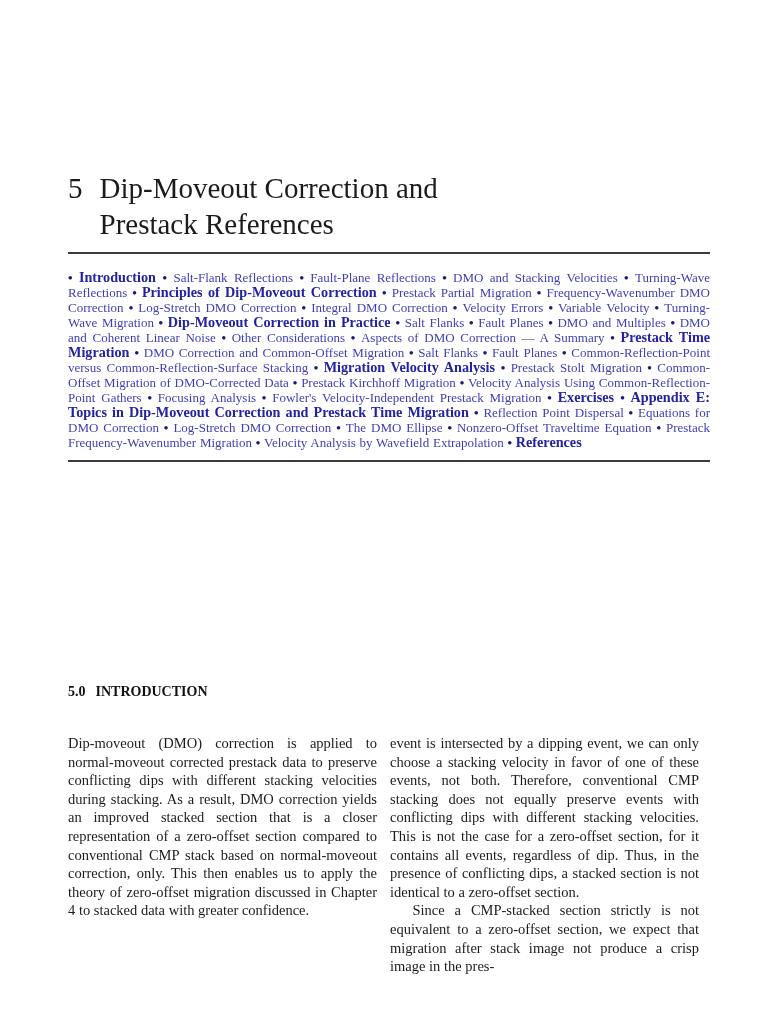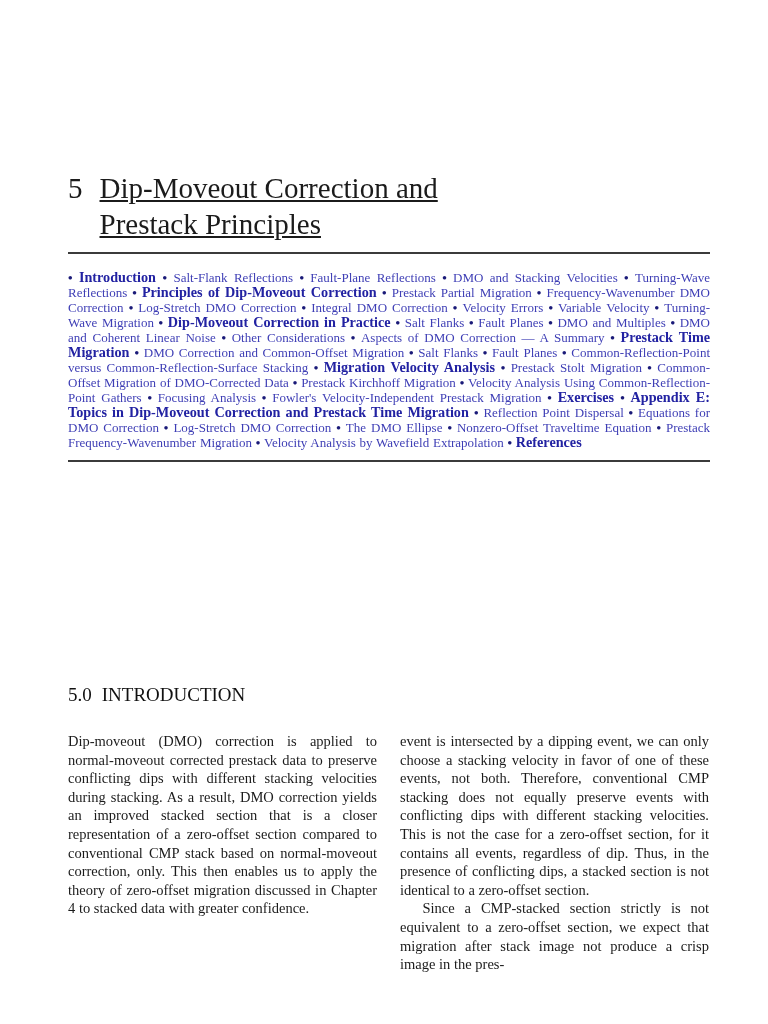--- a/index.html
+++ b/index.html
@@ -10,21 +10,21 @@
     --toc-bullet:#1a1a78;
   }
   *{margin:0;padding:0;box-sizing:border-box;}
   html,body{width:768px;height:1024px;background:#ffffff;overflow:hidden;}
   body{font-family:"Liberation Serif","DejaVu Serif",serif;color:var(--ink);}
   .page{width:768px;height:1024px;padding:170px 58px 0 68px;background:#ffffff;}
 
   
   .chapter-head{display:flex;gap:17px;font-size:29px;line-height:36px;color:var(--ink);}
   .chapter-num{flex:0 0 auto;}
-  .chapter-title{flex:1;text-decoration:underline;}
+  .chapter-title{flex:1;}
 
   
   .rule{border:none;height:2px;background:var(--rule);}
   .rule-top{margin-top:10px;}
   .rule-bottom{margin-top:10px;}
 
   
   .toc{
     margin-top:16px;
     font-size:13px;
@@ -33,42 +33,42 @@
     color:var(--toc-regular);
     word-spacing:0.5px;
   }
   .toc .toc-bullet{color:var(--toc-bullet);font-weight:bold;}
   .toc .toc-item{color:var(--toc-regular);}
   .toc .toc-item.bold{color:var(--toc-bold);font-weight:bold;font-size:14.2px;}
 
   
   .section-heading{
     margin-top:222px;
-    font-size:19px;
-    font-weight:normal;
+    font-size:14px;
+    font-weight:bold;
     color:#111111;
   }
   .section-heading .sec-num{margin-right:10px;}
 
   
-  .columns{margin-top:26px;display:flex;gap:23px;}
+  .columns{margin-top:34px;display:flex;gap:13px;}
   .col{width:309px;font-size:14.5px;line-height:18.6px;text-align:justify;color:var(--ink);}
   .col p{margin:0;}
   .col p.para-indent{text-indent:1.55em;}
 </style>
 </head>
 <body>
 
 <div class="page">
 
   <header class="chapter-head">
     <span class="chapter-num">5</span>
     <span class="chapter-title">
       <span>Dip-Moveout Correction and</span><br>
-      <span>Prestack Principles</span>
+      <span>Prestack References</span>
     </span>
   </header>
 
   <hr class="rule rule-top">
 
   <p class="toc"><span class="toc-bullet">• </span><span class="toc-item bold">Introduction </span><span class="toc-bullet">• </span><span class="toc-item">Salt-Flank Reflections </span><span class="toc-bullet">• </span><span class="toc-item">Fault-Plane Reflections </span><span class="toc-bullet">• </span><span class="toc-item">DMO and Stacking Velocities </span><span class="toc-bullet">• </span><span class="toc-item">Turning-Wave Reflections </span><span class="toc-bullet">• </span><span class="toc-item bold">Principles of Dip-Moveout Correction </span><span class="toc-bullet">• </span><span class="toc-item">Prestack Partial Migration </span><span class="toc-bullet">• </span><span class="toc-item">Frequency-Wavenumber DMO Correction </span><span class="toc-bullet">• </span><span class="toc-item">Log-Stretch DMO Correction </span><span class="toc-bullet">• </span><span class="toc-item">Integral DMO Correction </span><span class="toc-bullet">• </span><span class="toc-item">Velocity Errors </span><span class="toc-bullet">• </span><span class="toc-item">Variable Velocity </span><span class="toc-bullet">• </span><span class="toc-item">Turning-Wave Migration </span><span class="toc-bullet">• </span><span class="toc-item bold">Dip-Moveout Correction in Practice </span><span class="toc-bullet">• </span><span class="toc-item">Salt Flanks </span><span class="toc-bullet">• </span><span class="toc-item">Fault Planes </span><span class="toc-bullet">• </span><span class="toc-item">DMO and Multiples </span><span class="toc-bullet">• </span><span class="toc-item">DMO and Coherent Linear Noise </span><span class="toc-bullet">• </span><span class="toc-item">Other Considerations </span><span class="toc-bullet">• </span><span class="toc-item">Aspects of DMO Correction — A Summary </span><span class="toc-bullet">• </span><span class="toc-item bold">Prestack Time Migration </span><span class="toc-bullet">• </span><span class="toc-item">DMO Correction and Common-Offset Migration </span><span class="toc-bullet">• </span><span class="toc-item">Salt Flanks </span><span class="toc-bullet">• </span><span class="toc-item">Fault Planes </span><span class="toc-bullet">• </span><span class="toc-item">Common-Reflection-Point versus Common-Reflection-Surface Stacking </span><span class="toc-bullet">• </span><span class="toc-item bold">Migration Velocity Analysis </span><span class="toc-bullet">• </span><span class="toc-item">Prestack Stolt Migration </span><span class="toc-bullet">• </span><span class="toc-item">Common-Offset Migration of DMO-Corrected Data </span><span class="toc-bullet">• </span><span class="toc-item">Prestack Kirchhoff Migration </span><span class="toc-bullet">• </span><span class="toc-item">Velocity Analysis Using Common-Reflection-Point Gathers </span><span class="toc-bullet">• </span><span class="toc-item">Focusing Analysis </span><span class="toc-bullet">• </span><span class="toc-item">Fowler's Velocity-Independent Prestack Migration </span><span class="toc-bullet">• </span><span class="toc-item bold">Exercises </span><span class="toc-bullet">• </span><span class="toc-item bold">Appendix E: Topics in Dip-Moveout Correction and Prestack Time Migration </span><span class="toc-bullet">• </span><span class="toc-item">Reflection Point Dispersal </span><span class="toc-bullet">• </span><span class="toc-item">Equations for DMO Correction </span><span class="toc-bullet">• </span><span class="toc-item">Log-Stretch DMO Correction </span><span class="toc-bullet">• </span><span class="toc-item">The DMO Ellipse </span><span class="toc-bullet">• </span><span class="toc-item">Nonzero-Offset Traveltime Equation </span><span class="toc-bullet">• </span><span class="toc-item">Prestack Frequency-Wavenumber Migration </span><span class="toc-bullet">• </span><span class="toc-item">Velocity Analysis by Wavefield Extrapolation </span><span class="toc-bullet">• </span><span class="toc-item bold">References </span></p>
 
   <hr class="rule rule-bottom">
 
   <h2 class="section-heading">

